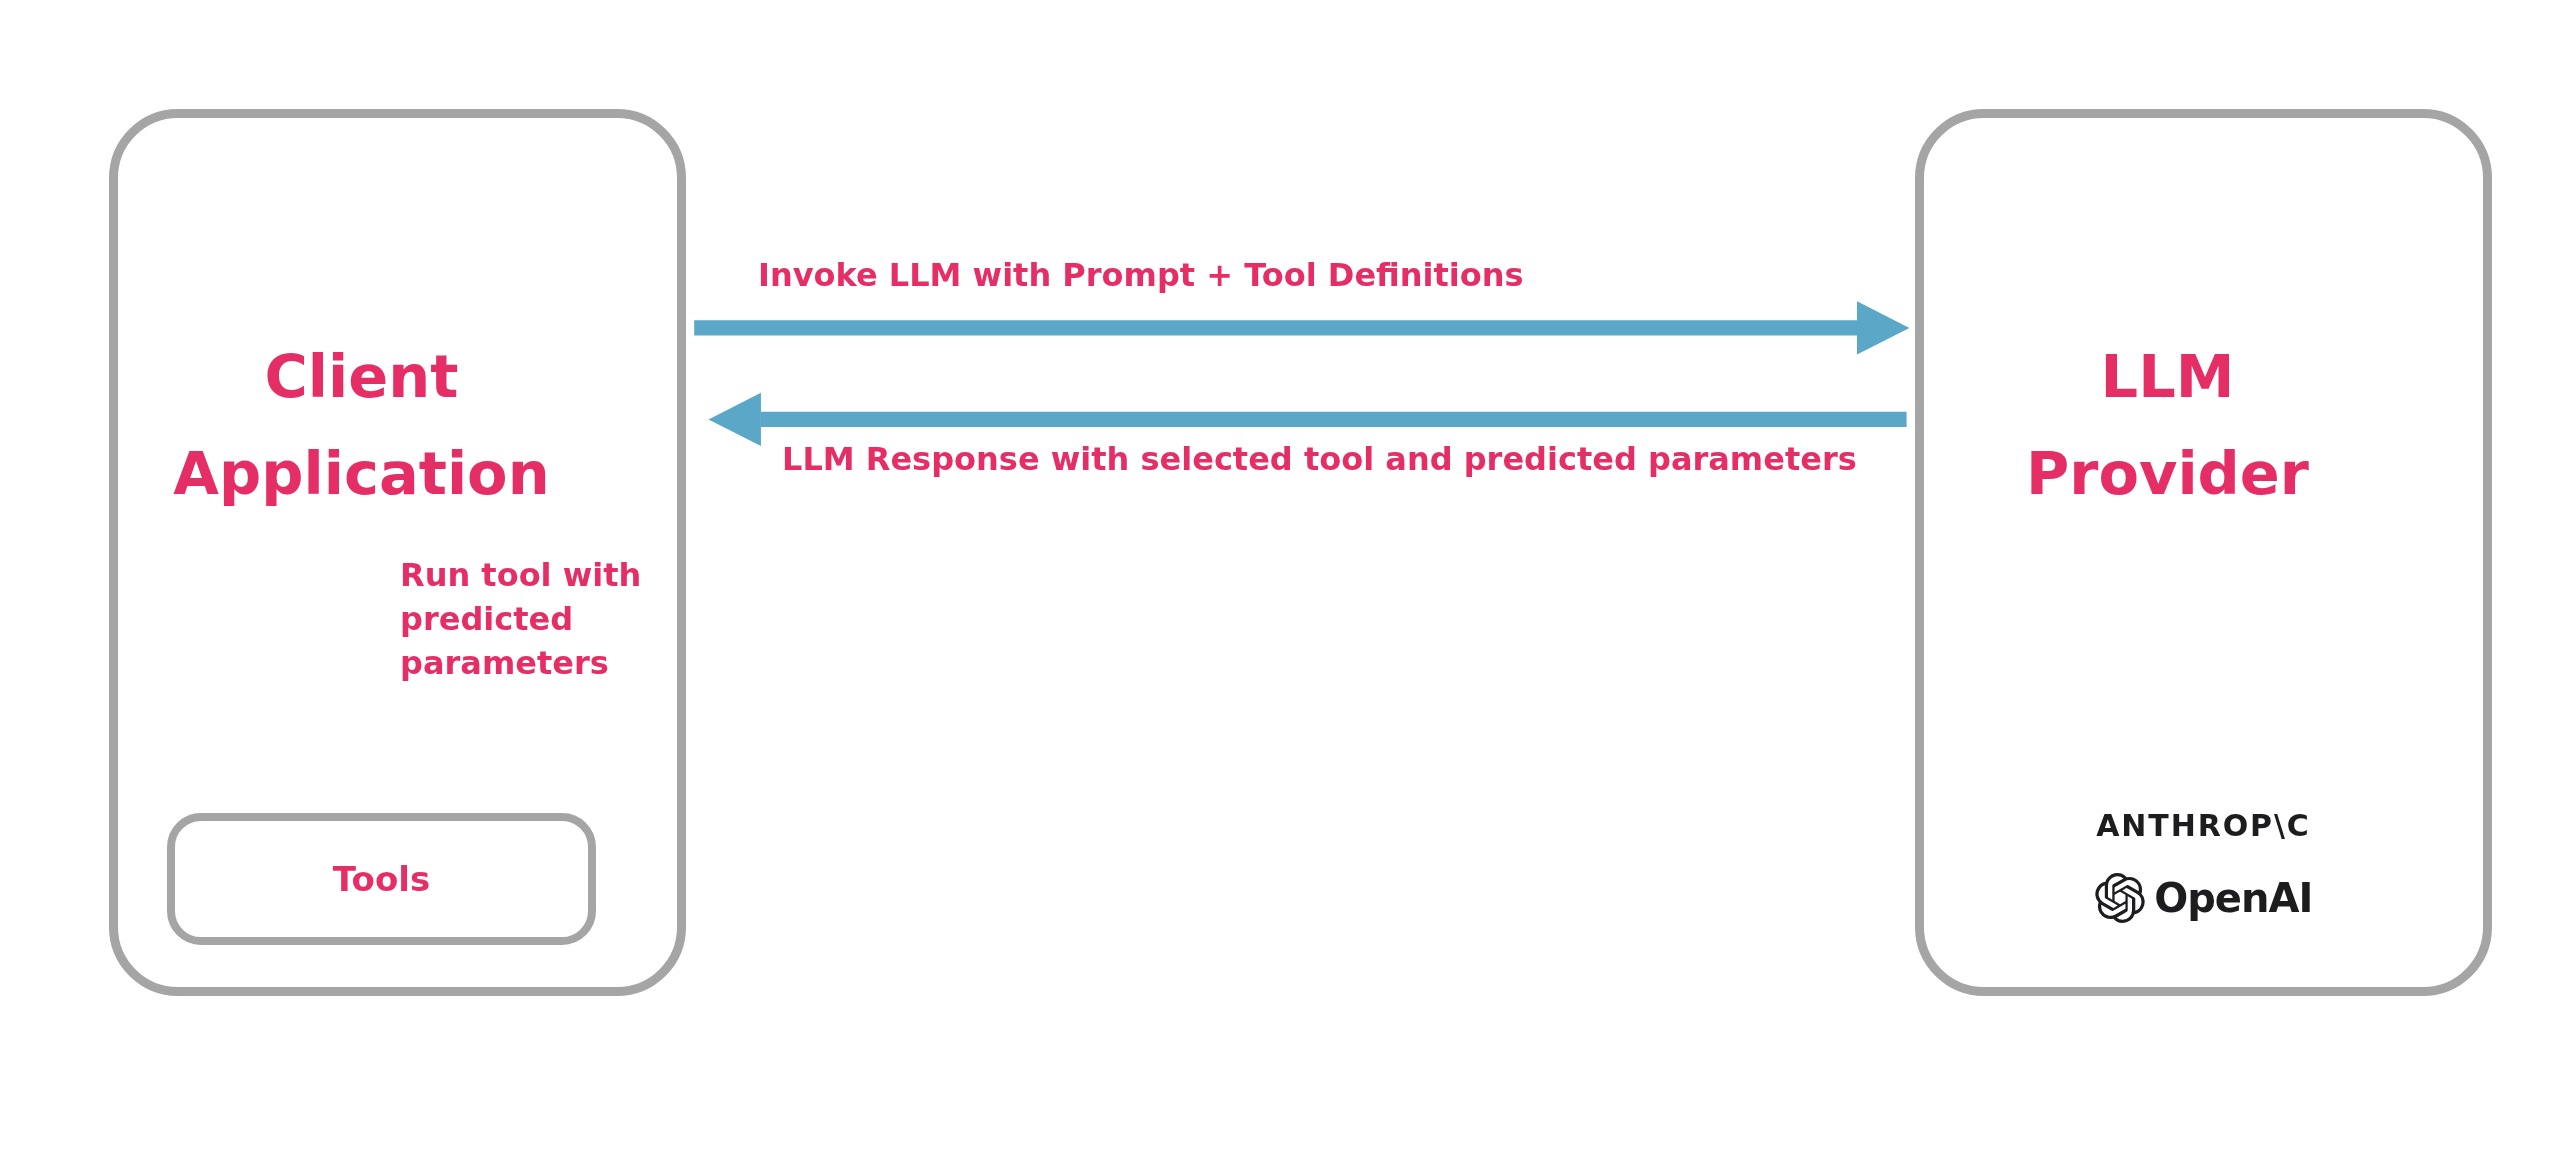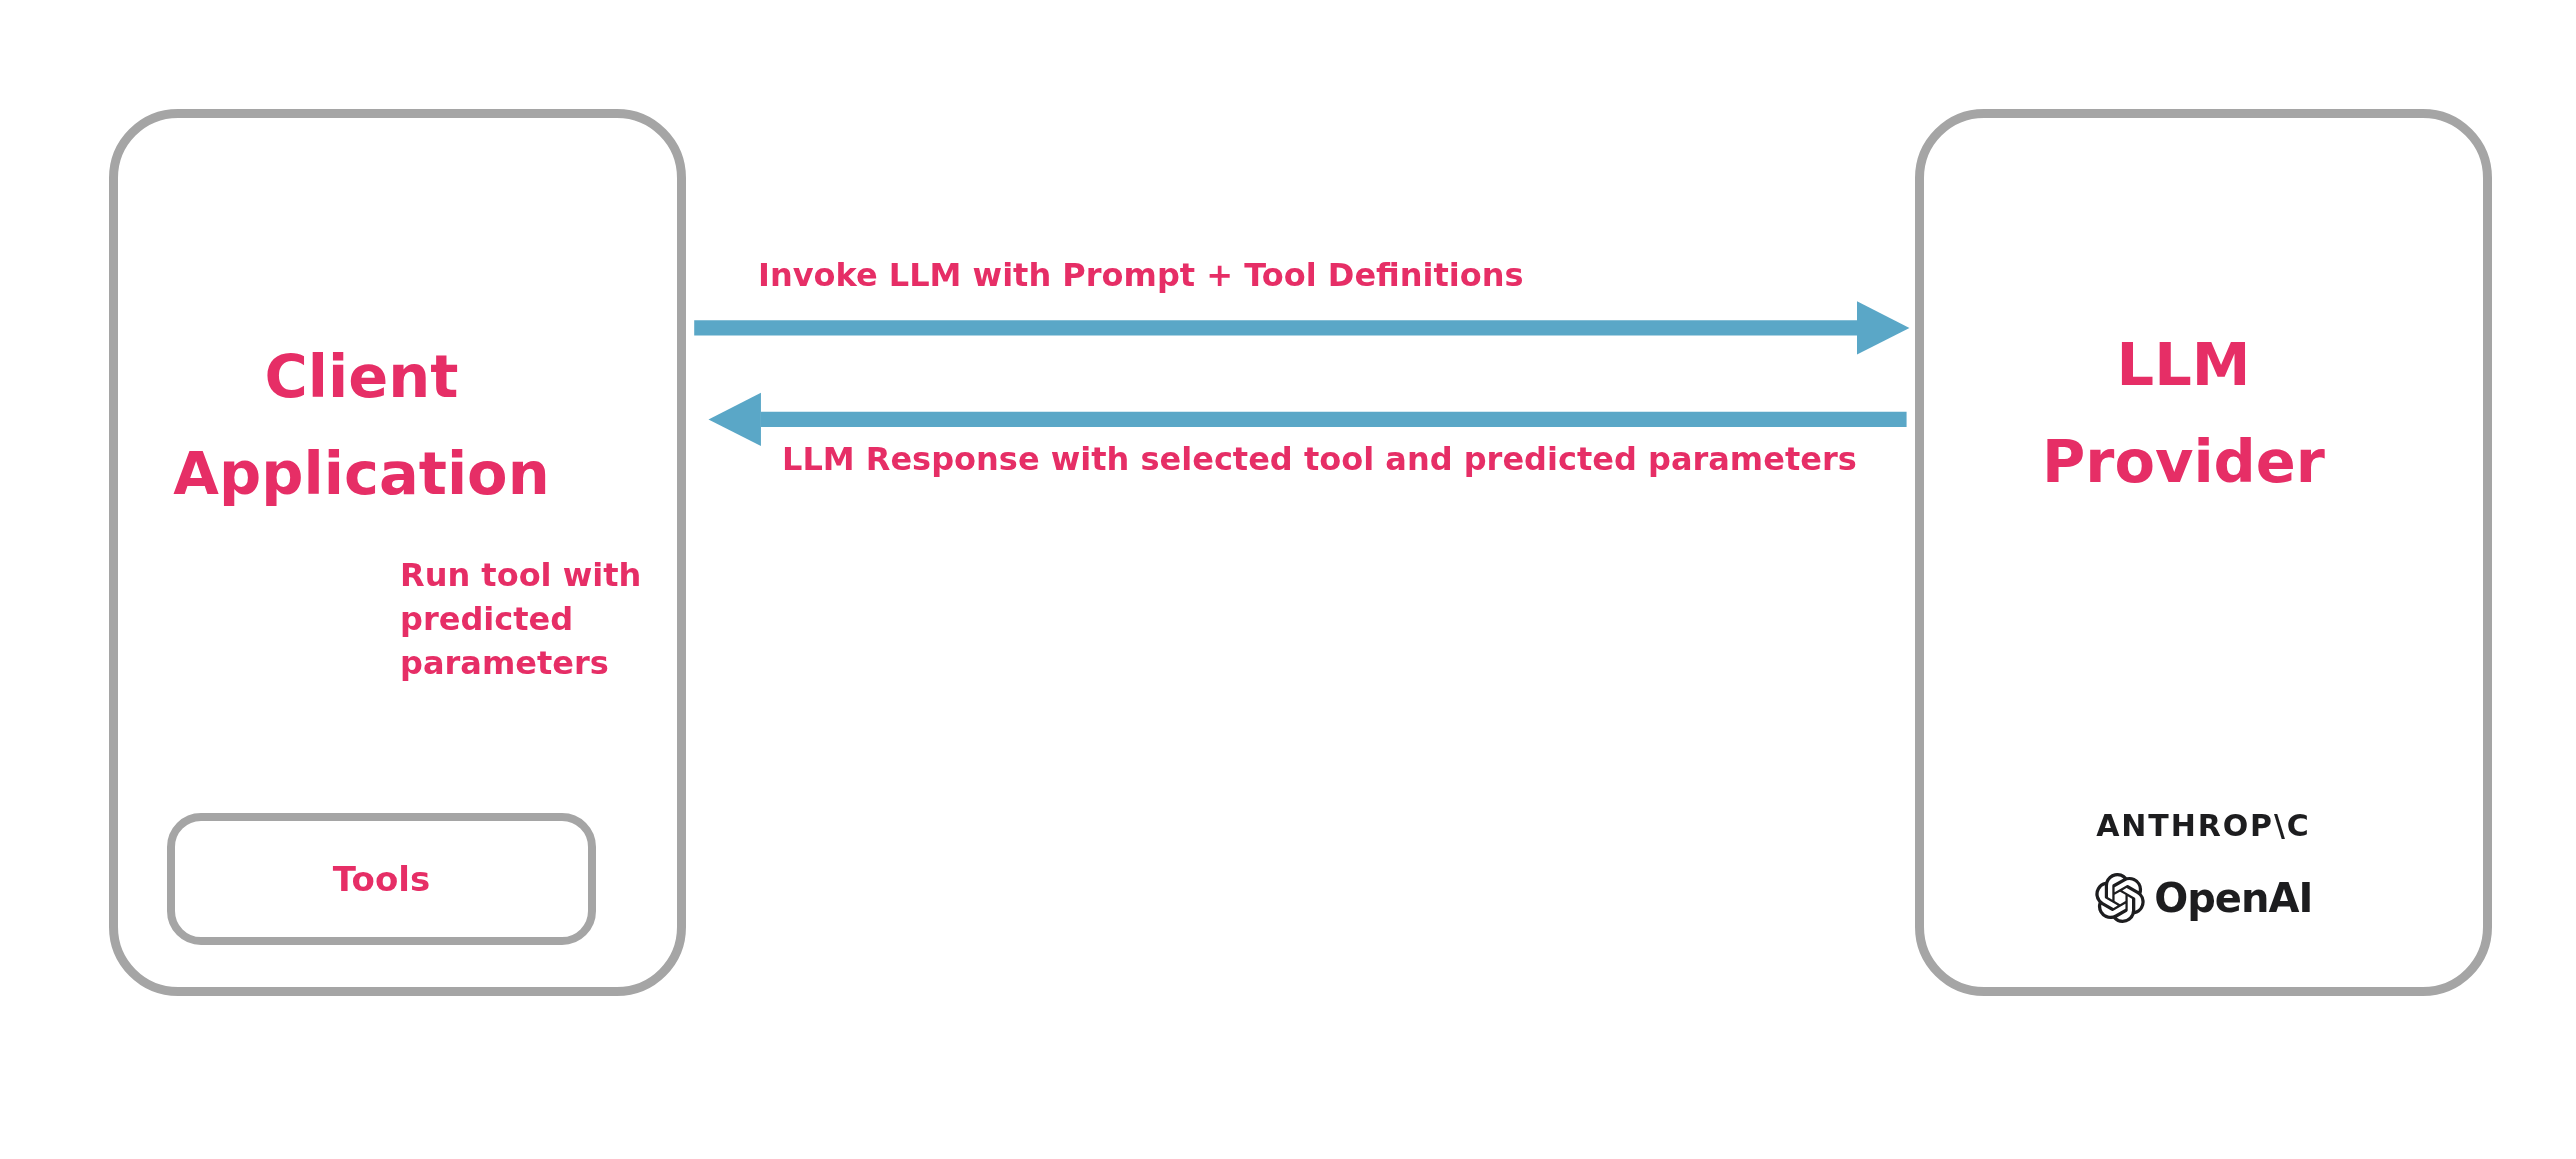--- a/index.html
+++ b/index.html
@@ -30,21 +30,21 @@
     position:absolute;
     width:505px;
     text-align:center;
     color:var(--accent-pink);
     font-weight:700;
     font-size:59px;
     line-height:1.65;
     white-space:pre-line;
   }
   .client-title{left:109px;top:328px;}
-  .provider-title{left:1915px;top:316px;margin-left:16px;}
+  .provider-title{left:1915px;top:328px;}
 
   .tools-box{
     position:absolute;
     left:167px;top:813px;width:429px;height:132px;
     border:8.6px solid var(--border-gray);
     border-radius:34px;
     display:flex;align-items:center;justify-content:center;
     background:var(--background);
   }
   .tools-label{

